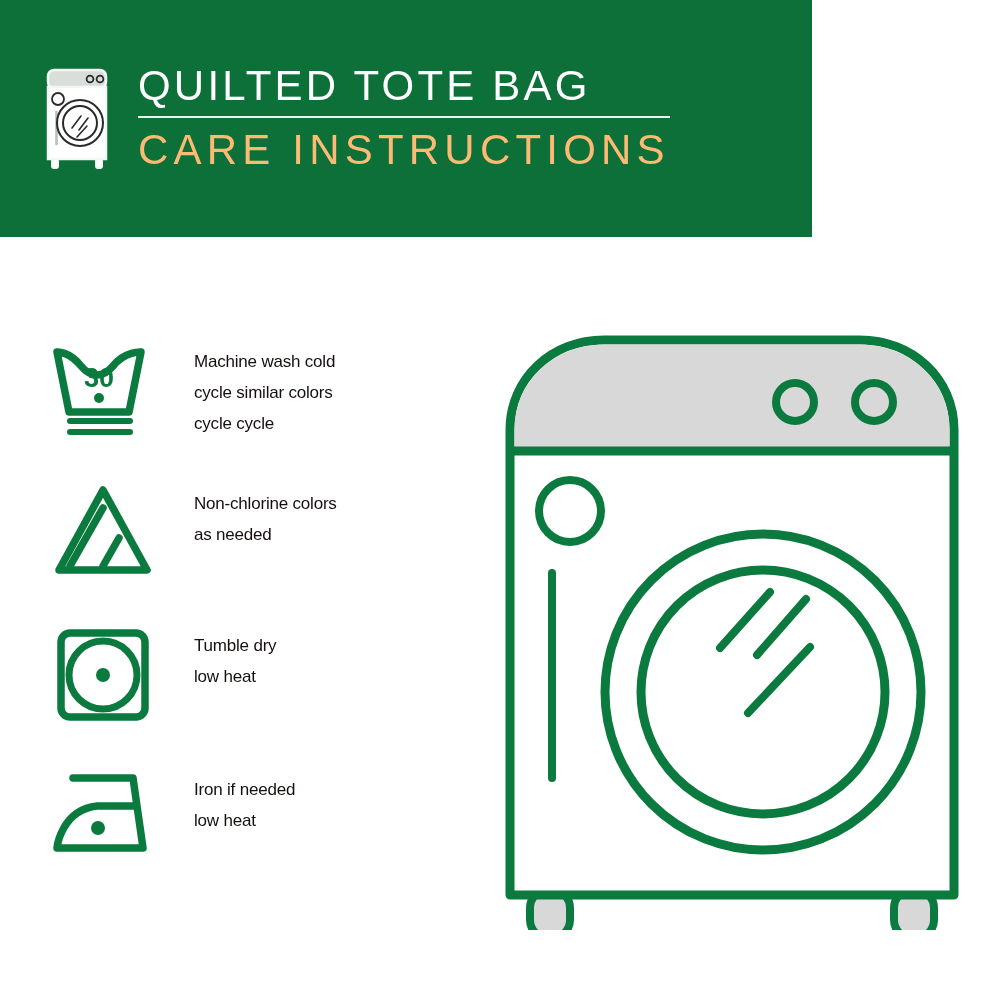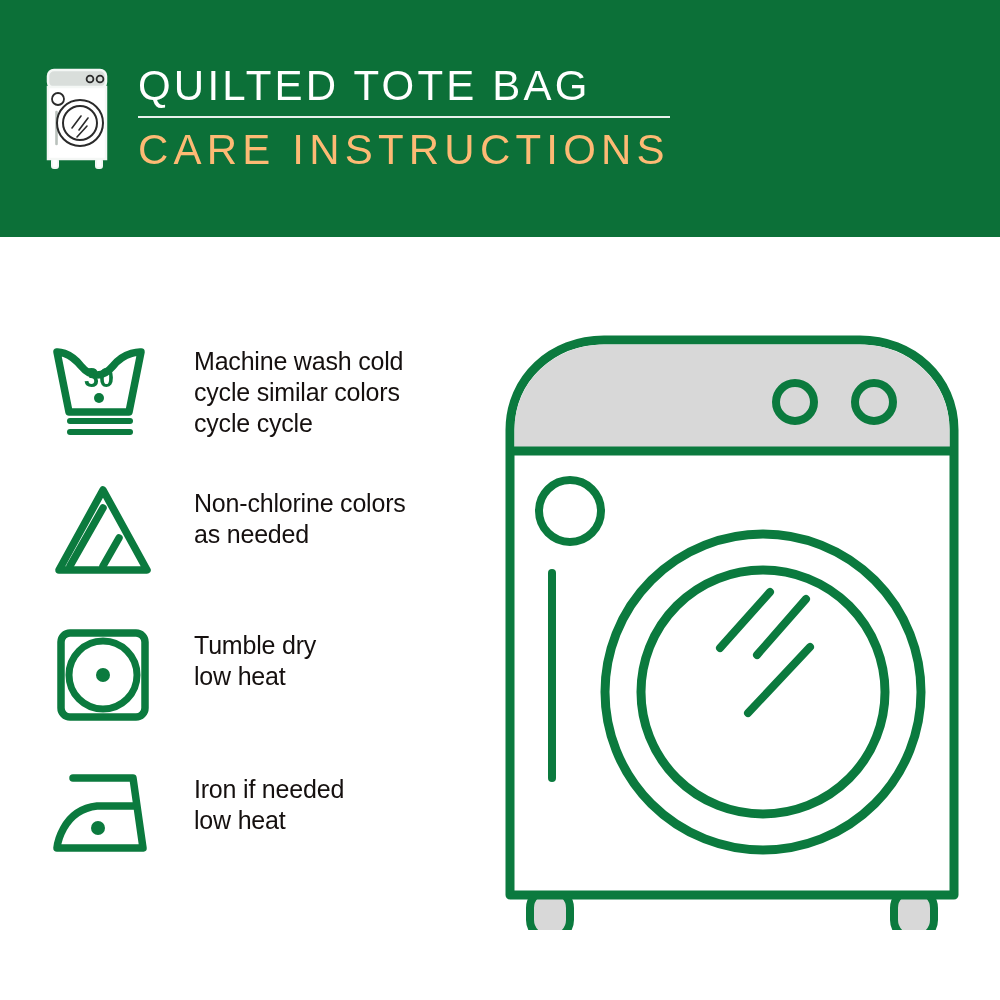--- a/index.html
+++ b/index.html
@@ -16,21 +16,21 @@
     height: 1000px;
     background: #ffffff;
     overflow: hidden;
   }
 
   
   .header-band {
     position: absolute;
     left: 0;
     top: 0;
-    width: 1000px;
+    width: 812px;
     height: 237px;
     background: #0c7038;
   }
   .header-inner {
     position: absolute;
     left: 44px;
     top: 62px;
     display: flex;
     align-items: flex-start;
   }
@@ -91,21 +91,21 @@
     flex: 0 0 110px;
     display: flex;
     align-items: center;
     justify-content: center;
   }
   .care-text {
     margin-left: 36px;
     padding-top: 6px;
     color: #15100f;
     font-family: "Liberation Sans", sans-serif;
-    font-size: 25px;
+    font-size: 17px;
     line-height: 31px;
     font-weight: 400;
     letter-spacing: -0.2px;
   }
   .care-text .line { display: block; white-space: nowrap; }
 
   
   .row-wash   .care-symbol { height: 100px; }
   .row-bleach .care-symbol { height: 96px; }
   .row-dry    .care-symbol { height: 102px; }

